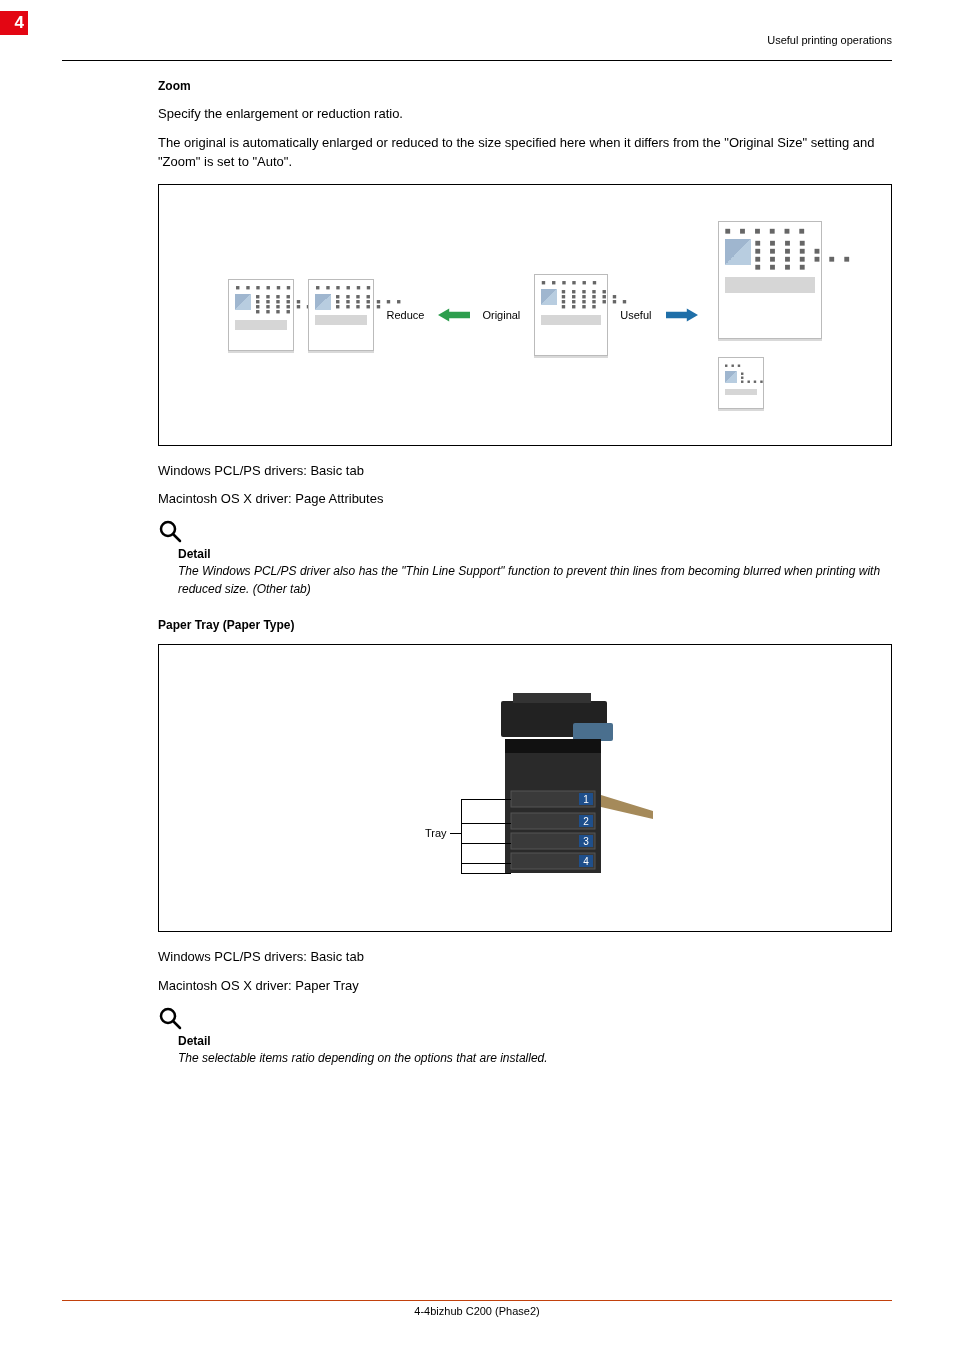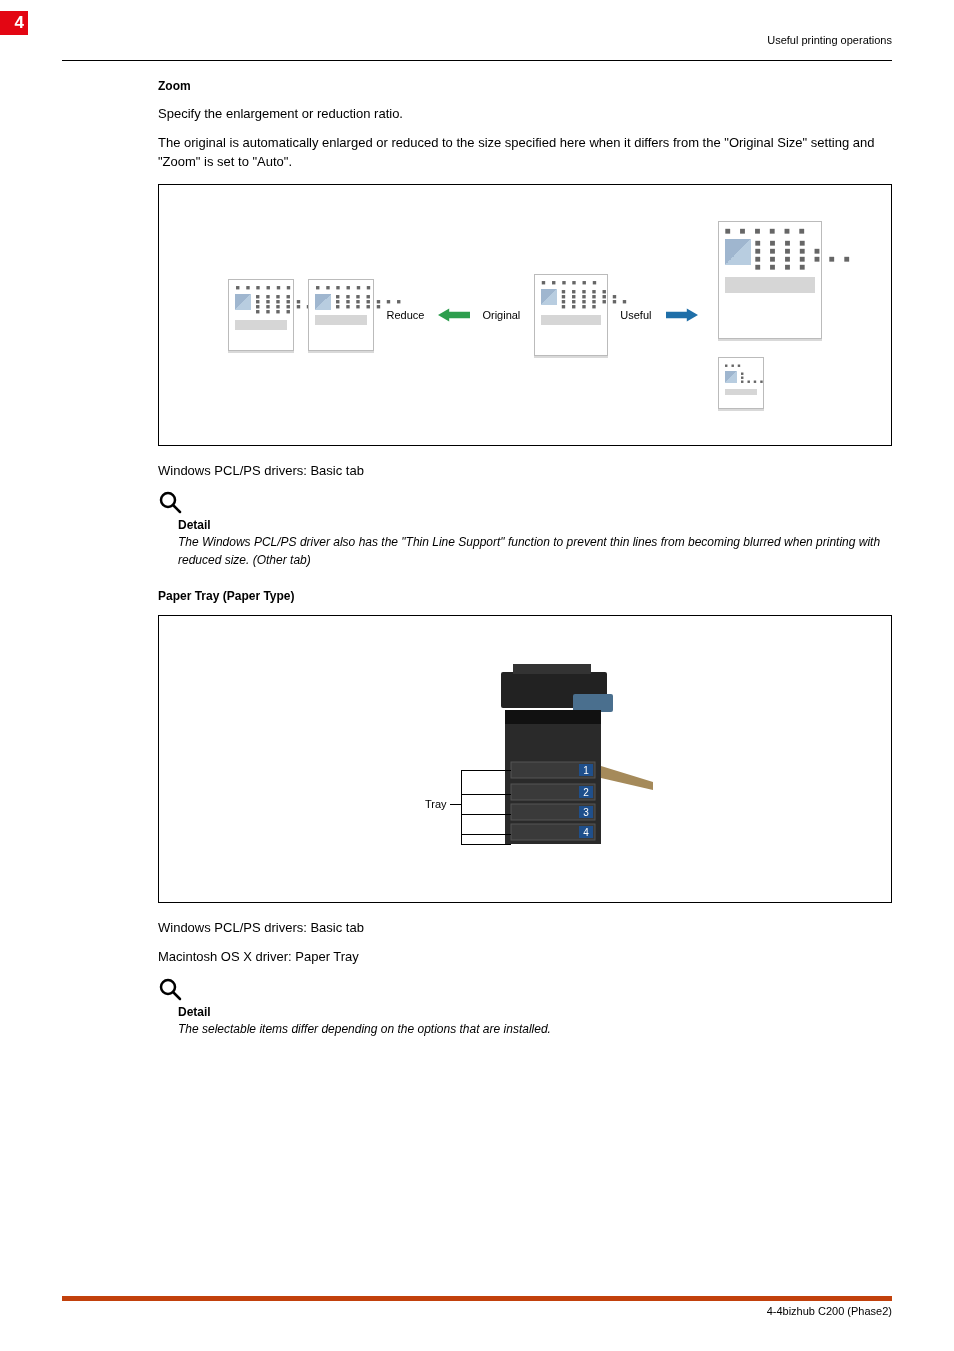--- a/index.html
+++ b/index.html
@@ -168,25 +168,25 @@
   .tray-bracket-v {
     position: absolute;
     border-left: 1px solid #000;
     width: 1px;
   }
   .footer {
     position: absolute;
     bottom: 34px;
     left: 62px;
     right: 62px;
-    border-top: 5px solid #c2410c;
+    border-top: 1px solid #c2410c;
     padding-top: 4px;
     font-size: 11px;
     display: flex;
-    justify-content: flex-end;
+    justify-content: center;
   }
 </style>
 </head>
 <body>
 
 <div class="page">
   <div class="chapter-badge">4</div>
   <div class="header-row">
     <div></div>
     <div class="header-text">Useful printing operations</div>
@@ -264,20 +264,21 @@
             <span class="dot-row sm">■</span>
             <span class="dot-row sm">■</span>
             <span class="dot-row sm">■ ■ ■ ■</span>
             <div class="doc-gray-strip" style="height:6px;"></div>
           </div>
         </div>
       </div>
     </div>
 
     <p class="para">Windows PCL/PS drivers: Basic tab</p>
+    <p class="para">Macintosh OS X driver: Page Attributes</p>
 
     <div class="detail-block">
       <div class="magnify-icon">
         <svg width="26" height="26" viewBox="0 0 26 26">
           <circle cx="10" cy="10" r="7" fill="none" stroke="#000" stroke-width="2.5"></circle>
           <line x1="15" y1="15" x2="22" y2="22" stroke="#000" stroke-width="2.5" stroke-linecap="round"></line>
         </svg>
       </div>
       <p class="detail-label">Detail</p>
       <p class="detail-text">The Windows PCL/PS driver also has the "Thin Line Support" function to prevent thin lines from becoming blurred when printing with reduced size. (Other tab)</p>
@@ -334,21 +335,21 @@
     <p class="para">Macintosh OS X driver: Paper Tray</p>
 
     <div class="detail-block">
       <div class="magnify-icon">
         <svg width="26" height="26" viewBox="0 0 26 26">
           <circle cx="10" cy="10" r="7" fill="none" stroke="#000" stroke-width="2.5"></circle>
           <line x1="15" y1="15" x2="22" y2="22" stroke="#000" stroke-width="2.5" stroke-linecap="round"></line>
         </svg>
       </div>
       <p class="detail-label">Detail</p>
-      <p class="detail-text">The selectable items differ depending on the options that are installed.</p>
+      <p class="detail-text">The selectable items ratio depending on the options that are installed.</p>
     </div>
   </div>
 
   <div class="footer">
     <span>4-4</span>
     <span>bizhub C200 (Phase2)</span>
   </div>
 </div>
 
 </body></html>

